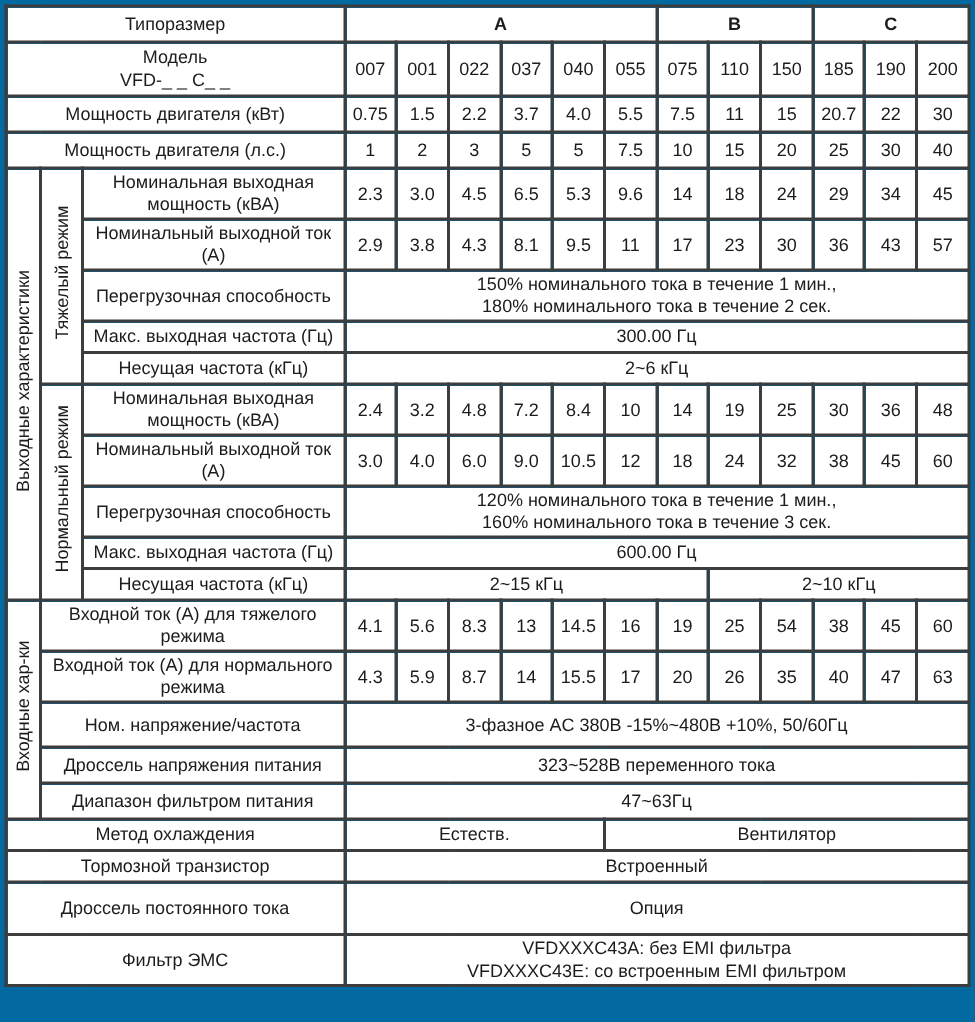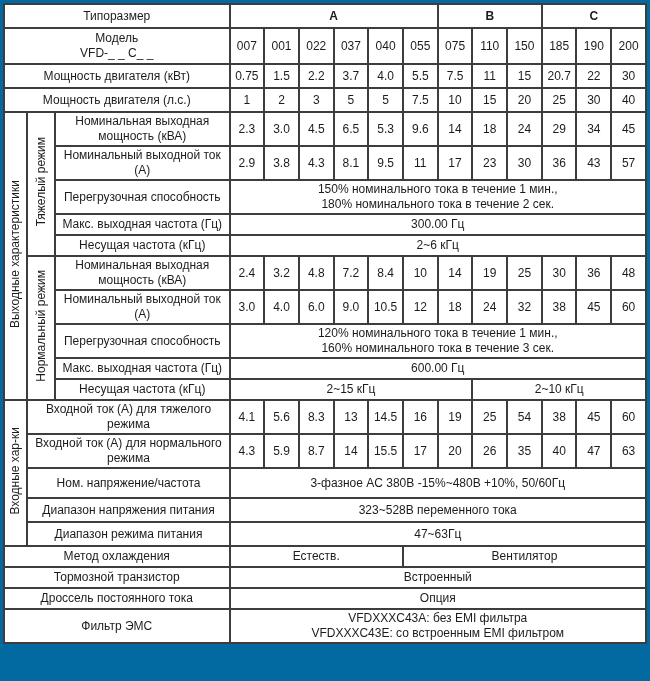--- a/index.html
+++ b/index.html
@@ -250,37 +250,37 @@
           <td colspan="1" class="value-cell">35</td>
           <td colspan="1" class="value-cell">40</td>
           <td colspan="1" class="value-cell">47</td>
           <td colspan="1" class="value-cell">63</td>
         </tr>
         <tr style="height: 30px;">
           <td colspan="2" class="row-label">Ном. напряжение/частота</td>
           <td colspan="12" class="value-cell">3-фазное AC 380В -15%~480В +10%, 50/60Гц</td>
         </tr>
         <tr style="height: 24px;">
-          <td colspan="2" class="row-label">Диапазон напряжения питания</td>
+          <td colspan="2" class="row-label">Дроссель напряжения питания</td>
           <td colspan="12" class="value-cell">323~528В переменного тока</td>
         </tr>
         <tr style="height: 24px;">
-          <td colspan="2" class="row-label">Диапазон режима питания</td>
+          <td colspan="2" class="row-label">Диапазон фильтром питания</td>
           <td colspan="12" class="value-cell">47~63Гц</td>
         </tr>
         <tr style="height: 21px;">
           <td colspan="3" class="row-label">Метод охлаждения</td>
           <td colspan="5" class="value-cell">Естеств.</td>
           <td colspan="7" class="value-cell">Вентилятор</td>
         </tr>
         <tr style="height: 21px; margin-top: 38px;">
           <td colspan="3" class="row-label">Тормозной транзистор</td>
           <td colspan="12" class="value-cell">Встроенный</td>
         </tr>
-        <tr style="height: 21px;">
+        <tr style="height: 35px;">
           <td colspan="3" class="row-label">Дроссель постоянного тока</td>
           <td colspan="12" class="value-cell">Опция</td>
         </tr>
         <tr style="height: 33px;">
           <td colspan="3" class="row-label">Фильтр ЭМС</td>
           <td colspan="12" class="value-cell">VFDXXXC43A: без EMI фильтра
 VFDXXXC43E: со встроенным EMI фильтром</td>
         </tr>
       </tbody>
   </table>

